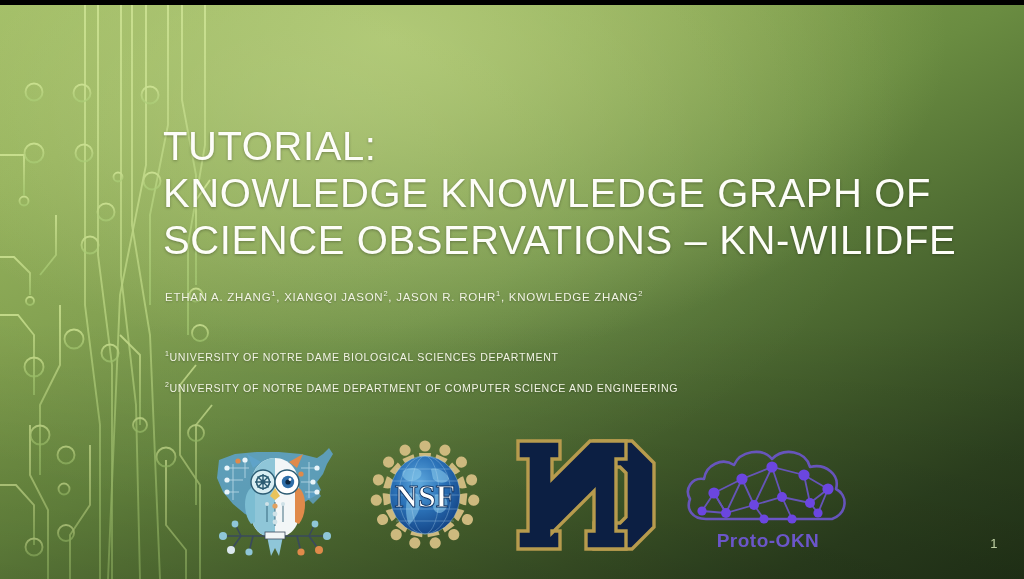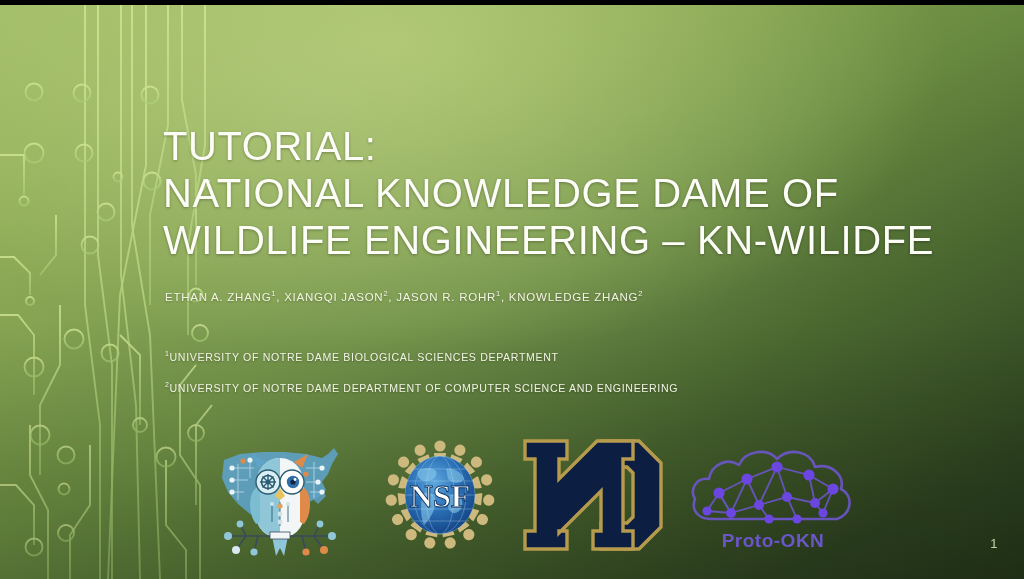--- a/index.html
+++ b/index.html
@@ -123,21 +123,21 @@
     top: 420px;
     width: 660px;
     height: 140px;
     display: flex;
     align-items: center;
     z-index: 10;
   }
   .logo-slot {
     display: flex;
     align-items: center;
-    justify-content: flex-end;
+    justify-content: center;
   }
   .slot-owl   { width: 150px; height: 135px; }
   .slot-nsf   { width: 150px; height: 120px; }
   .slot-nd    { width: 175px; height: 130px; }
   .slot-okn   { width: 185px; height: 125px; }
 
   
   .slide-number {
     position: absolute;
     right: 26px;
@@ -218,22 +218,22 @@
         <circle cx="200" cy="328" r="8.0"></circle>
         <circle cx="196" cy="290" r="6.5"></circle>
         <circle cx="140" cy="420" r="7.0"></circle>
       </g>
     </svg>
 
     <div class="canvas-vignette"></div>
 
     <div class="title-block">
       <div class="title-line">TUTORIAL:</div>
-      <div class="title-line">NATIONAL KNOWLEDGE DAME OF</div>
-      <div class="title-line">WILDLIFE ENGINEERING – KN-WILIDFE</div>
+      <div class="title-line">KNOWLEDGE KNOWLEDGE GRAPH OF</div>
+      <div class="title-line">SCIENCE OBSERVATIONS – KN-WILIDFE</div>
     </div>
 
     <div class="authors">
       <span>ETHAN A. ZHANG</span><sup>1</sup>,
       <span>XIANGQI JASON</span><sup>2</sup>,
       <span>JASON R. ROHR</span><sup>1</sup>,
       <span>KNOWLEDGE ZHANG</span><sup>2</sup>
     </div>
 
     <div class="affiliations">

